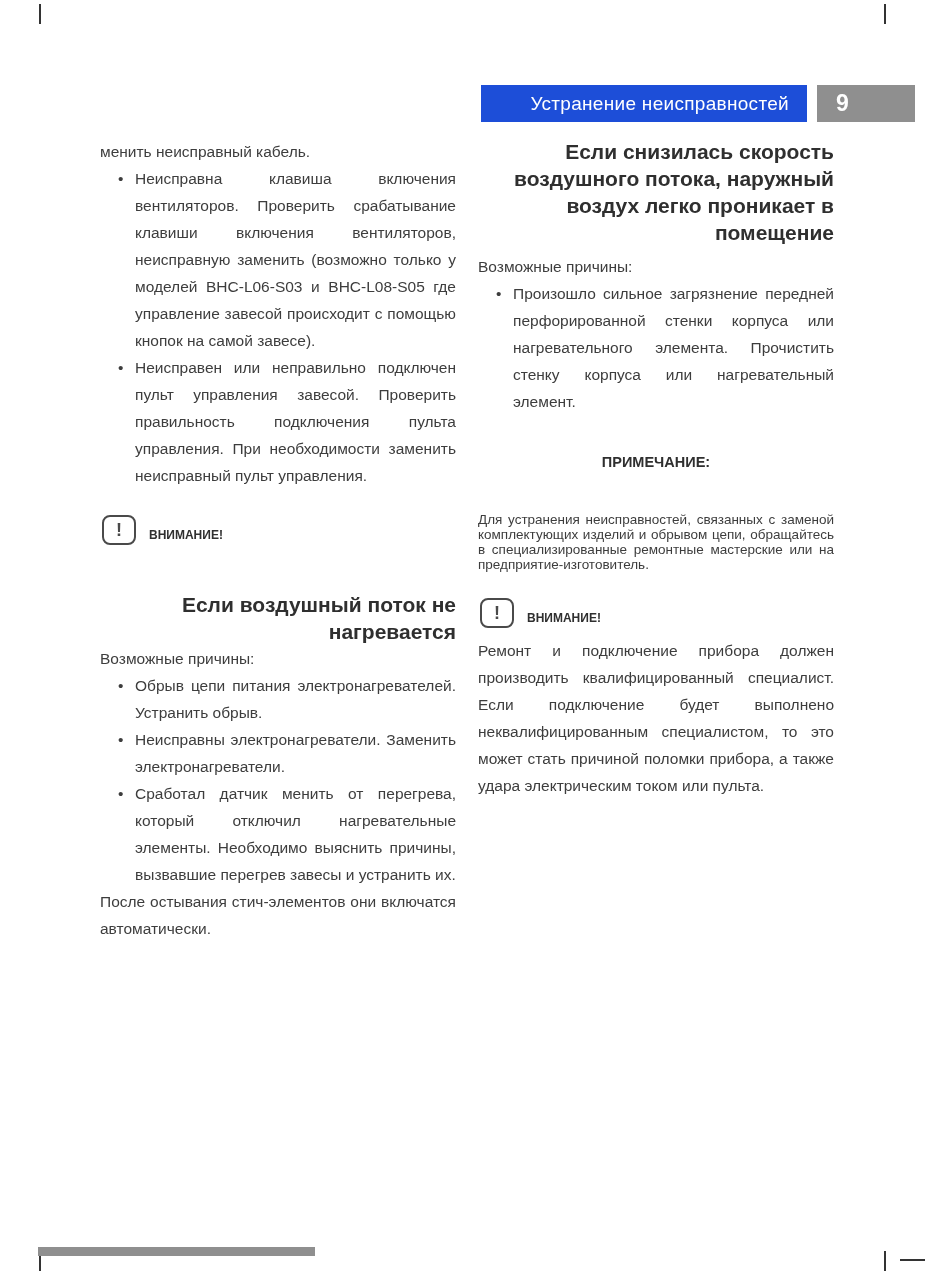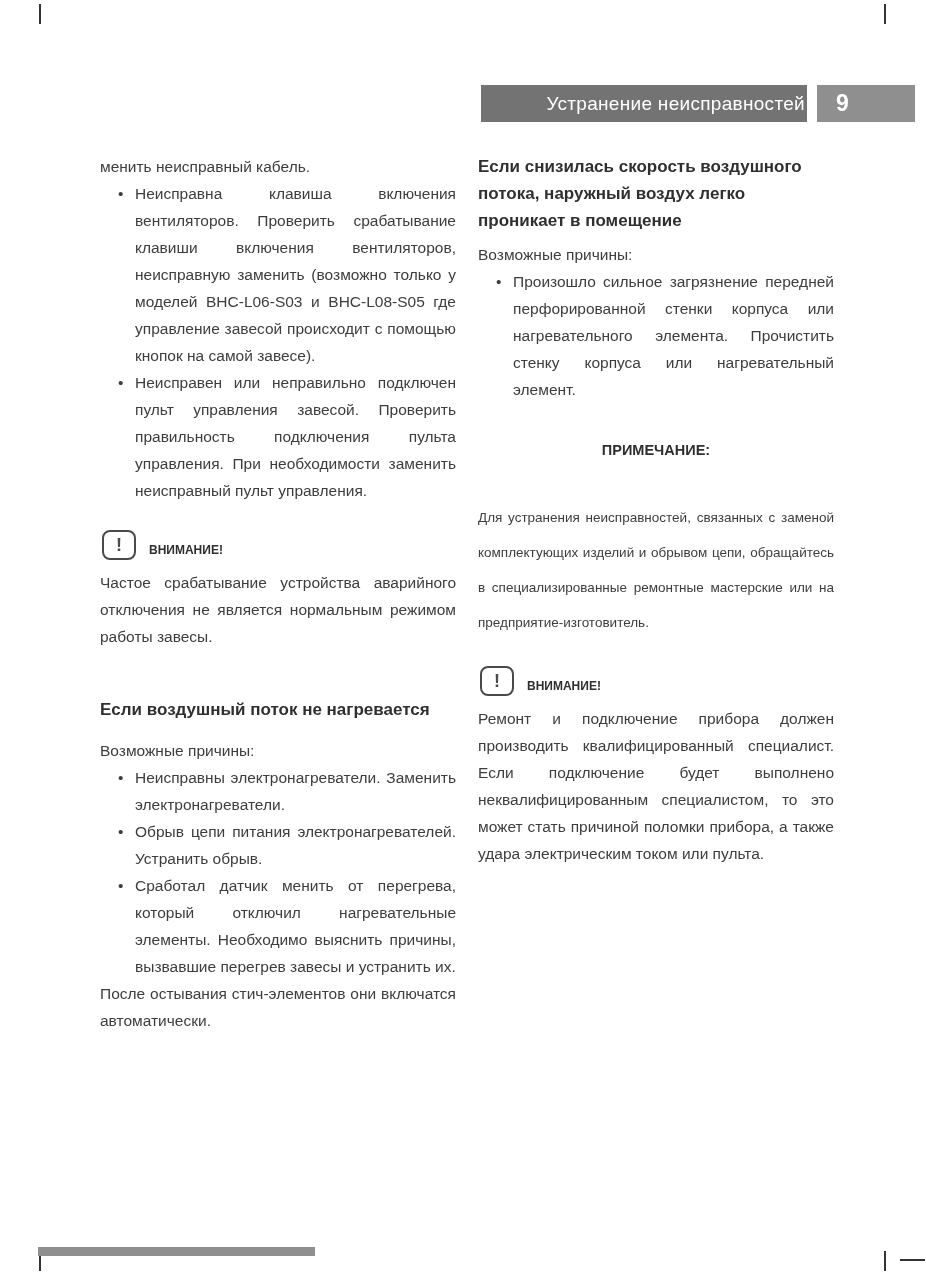--- a/index.html
+++ b/index.html
@@ -10,80 +10,80 @@
     font-family: "Liberation Sans", sans-serif;
     color: #3d3d3d;
     overflow: hidden;
   }
   .page { position: absolute; inset: 0; }
 
   
   .header-band {
     position: absolute; left: 481px; top: 85px;
     width: 326px; height: 37px;
-    background: #737373;
+    background: #1d4ed8;
     color: #ffffff;
     font-size: 19px; letter-spacing: 0.3px;
     display: flex; align-items: center; justify-content: flex-end;
-    padding-right: 2px;
+    padding-right: 18px;
   }
   .page-num-box {
     position: absolute; left: 817px; top: 85px;
     width: 98px; height: 37px;
     background: #8f8f8f;
     color: #ffffff;
     font-size: 23px; font-weight: bold;
     display: flex; align-items: center;
     padding-left: 19px;
   }
 
   
   .col {
-    position: absolute; top: 153px; width: 356px;
+    position: absolute; top: 138px; width: 356px;
     font-size: 15.5px; line-height: 27px;
     text-align: justify;
   }
   .col-left { left: 100px; }
   .col-right { left: 478px; }
 
   p.body { text-align: justify; }
 
   ul.bullets { list-style: none; padding-left: 19px; }
   ul.bullets li { position: relative; text-align: justify; margin-left: 16px; }
   ul.bullets li::before {
     content: "\2022";
     position: absolute; left: -17px; top: 0;
     color: #3d3d3d;
   }
 
   h3.sect-heading {
-    font-size: 17px; line-height: 27px;
+    font-size: 21px; line-height: 27px;
     font-weight: bold; color: #2f2f2f;
-    text-align: left;
+    text-align: right;
   }
-  .col-left h3.sect-heading { margin-top: 46px; margin-bottom: 14px; }
+  .col-left h3.sect-heading { margin-top: 46px; }
   .col-right h3.sect-heading { margin-top: 0; margin-bottom: 7px; }
 
   .warning-block { margin-top: 26px; }
   .warn-head {
     display: flex; align-items: flex-end; gap: 13px;
     margin: 0 0 9px 2px;
   }
   .warn-icon {
     width: 34px; height: 30px;
     border: 2px solid #4a4a4a; border-radius: 8px;
     display: flex; align-items: center; justify-content: center;
     font-weight: bold; font-size: 18px; color: #4a4a4a;
     flex: 0 0 auto;
   }
   .warn-label { font-weight: bold; font-size: 12px; color: #2f2f2f; line-height: 20px; }
 
   .note-block { margin-top: 34px; }
   .note-label { font-weight: bold; font-size: 14.5px; color: #2f2f2f; margin-bottom: 9px; text-align: center; }
-  .note-text { font-size: 13.5px; line-height: 35px; text-align: justify; margin-top: 36px; }
+  .note-text { font-size: 13.5px; line-height: 15px; text-align: justify; margin-top: 36px; }
 
   .bottom-bar {
     position: absolute; left: 38px; top: 1247px;
     width: 277px; height: 9px;
     background: #8f8f8f;
   }
 
   .crop { position: absolute; background: #333333; }
   .crop-v { width: 2px; height: 20px; }
   .crop-h { width: 25px; height: 2px; }
@@ -112,28 +112,27 @@
     <ul class="bullets">
       <li>Неисправна клавиша включения вентиляторов. Проверить срабатывание клавиши включения вентиляторов, неисправную заменить (возможно только у моделей BHC-L06-S03 и BHC-L08-S05 где управление завесой происходит с помощью кнопок на самой завесе).</li>
       <li>Неисправен или неправильно подключен пульт управления завесой. Проверить правильность подключения пульта управления. При необходимости заменить неисправный пульт управления.</li>
     </ul>
 
     <div class="warning-block">
       <div class="warn-head">
         <span class="warn-icon">!</span>
         <span class="warn-label">ВНИМАНИЕ!</span>
       </div>
-      <p class="body">Частое срабатывание устройства аварийного отключения не является нормальным режимом работы завесы.</p>
     </div>
 
     <h3 class="sect-heading">Если воздушный поток не нагревается</h3>
     <p class="body">Возможные причины:</p>
     <ul class="bullets">
+      <li>Обрыв цепи питания электронагревателей. Устранить обрыв.</li>
       <li>Неисправны электронагреватели. Заменить электронагреватели.</li>
-      <li>Обрыв цепи питания электронагревателей. Устранить обрыв.</li>
       <li>Сработал датчик менить от перегрева, который отключил нагревательные элементы. Необходимо выяснить причины, вызвавшие перегрев завесы и устранить их.</li>
     </ul>
     <p class="body">После остывания стич-элементов они включатся автоматически.</p>
   </div>
 
   <div class="col col-right">
     <h3 class="sect-heading">Если снизилась скорость воздушного потока, наружный воздух легко проникает в помещение</h3>
     <p class="body">Возможные причины:</p>
     <ul class="bullets">
       <li>Произошло сильное загрязнение передней перфорированной стенки корпуса или нагревательного элемента. Прочистить стенку корпуса или нагревательный элемент.</li>

